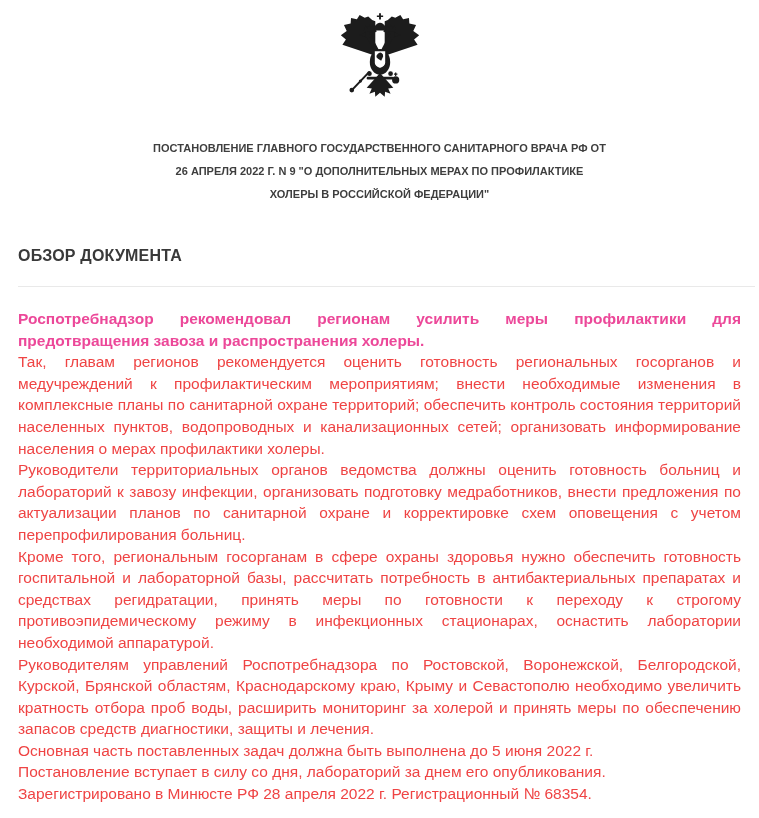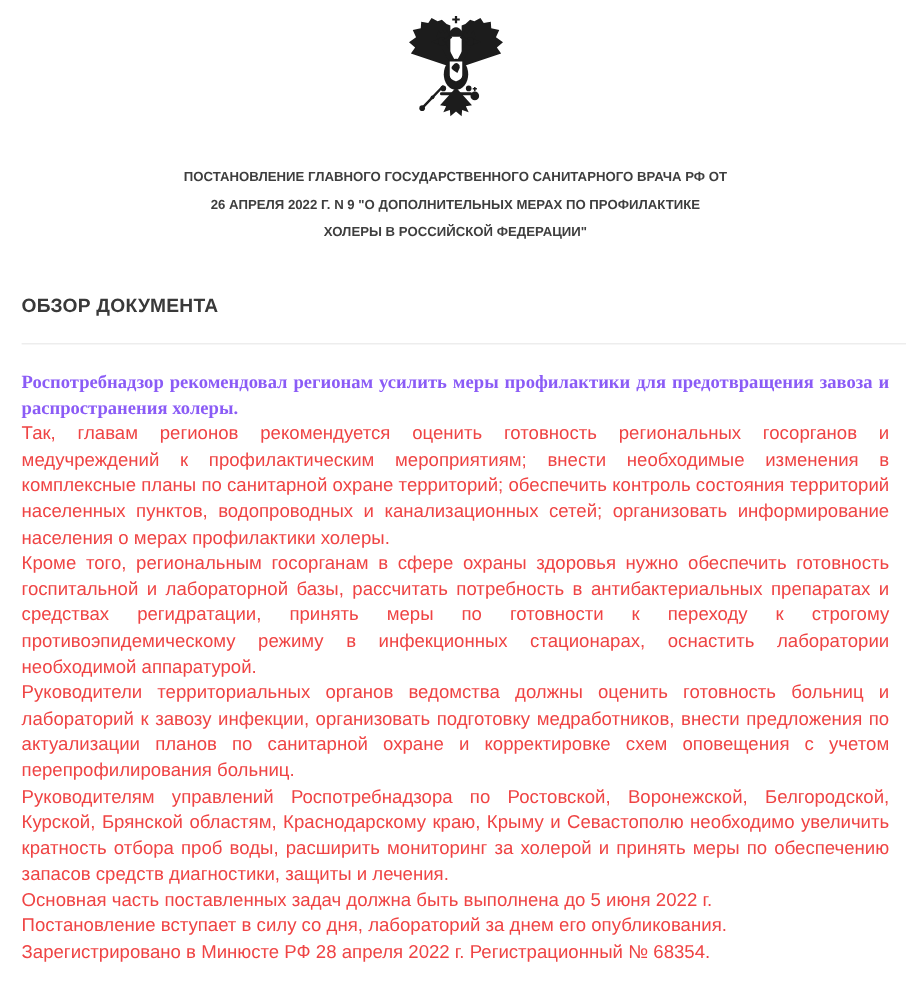--- a/index.html
+++ b/index.html
@@ -45,22 +45,21 @@
   }
   p.body-par {
     margin: 0;
     font-size: 15.5px;
     line-height: 21.6px;
     color: #ef4444;
     text-align: justify;
   }
   p.body-par.lead {
     font-weight: 700;
-    color: #8b5cf6;
-    font-family: Liberation Serif, serif;
+    color: #ec4899;
   }
 </style>
 </head>
 <body>
 
 <div class="page">
 
   <div class="emblem-wrap">
     <svg width="94" height="90" viewBox="0 0 120 114" aria-hidden="true">
       <g fill="#1c1c1c" stroke="none">
@@ -110,21 +109,21 @@
     <span class="title-line">ПОСТАНОВЛЕНИЕ ГЛАВНОГО ГОСУДАРСТВЕННОГО САНИТАРНОГО ВРАЧА РФ ОТ</span>
     <span class="title-line">26 АПРЕЛЯ 2022 Г. N 9 "О ДОПОЛНИТЕЛЬНЫХ МЕРАХ ПО ПРОФИЛАКТИКЕ</span>
     <span class="title-line">ХОЛЕРЫ В РОССИЙСКОЙ ФЕДЕРАЦИИ"</span>
   </h1>
 
   <section>
     <h2 class="overview-heading">ОБЗОР ДОКУМЕНТА</h2>
 
     <p class="body-par lead">Роспотребнадзор рекомендовал регионам усилить меры профилактики для предотвращения завоза и распространения холеры.</p>
     <p class="body-par">Так, главам регионов рекомендуется оценить готовность региональных госорганов и медучреждений к профилактическим мероприятиям; внести необходимые изменения в комплексные планы по санитарной охране территорий; обеспечить контроль состояния территорий населенных пунктов, водопроводных и канализационных сетей; организовать информирование населения о мерах профилактики холеры.</p>
+    <p class="body-par">Руководители территориальных органов ведомства должны оценить готовность больниц и лабораторий к завозу инфекции, организовать подготовку медработников, внести предложения по актуализации планов по санитарной охране и корректировке схем оповещения с учетом перепрофилирования больниц.</p>
     <p class="body-par">Кроме того, региональным госорганам в сфере охраны здоровья нужно обеспечить готовность госпитальной и лабораторной базы, рассчитать потребность в антибактериальных препаратах и средствах регидратации, принять меры по готовности к переходу к строгому противоэпидемическому режиму в инфекционных стационарах, оснастить лаборатории необходимой аппаратурой.</p>
-    <p class="body-par">Руководители территориальных органов ведомства должны оценить готовность больниц и лабораторий к завозу инфекции, организовать подготовку медработников, внести предложения по актуализации планов по санитарной охране и корректировке схем оповещения с учетом перепрофилирования больниц.</p>
     <p class="body-par">Руководителям управлений Роспотребнадзора по Ростовской, Воронежской, Белгородской, Курской, Брянской областям, Краснодарскому краю, Крыму и Севастополю необходимо увеличить кратность отбора проб воды, расширить мониторинг за холерой и принять меры по обеспечению запасов средств диагностики, защиты и лечения.</p>
     <p class="body-par">Основная часть поставленных задач должна быть выполнена до 5 июня 2022 г.</p>
     <p class="body-par">Постановление вступает в силу со дня, лабораторий за днем его опубликования.</p>
     <p class="body-par">Зарегистрировано в Минюсте РФ 28 апреля 2022 г. Регистрационный № 68354.</p>
   </section>
 
 </div>
 
 </body></html>

